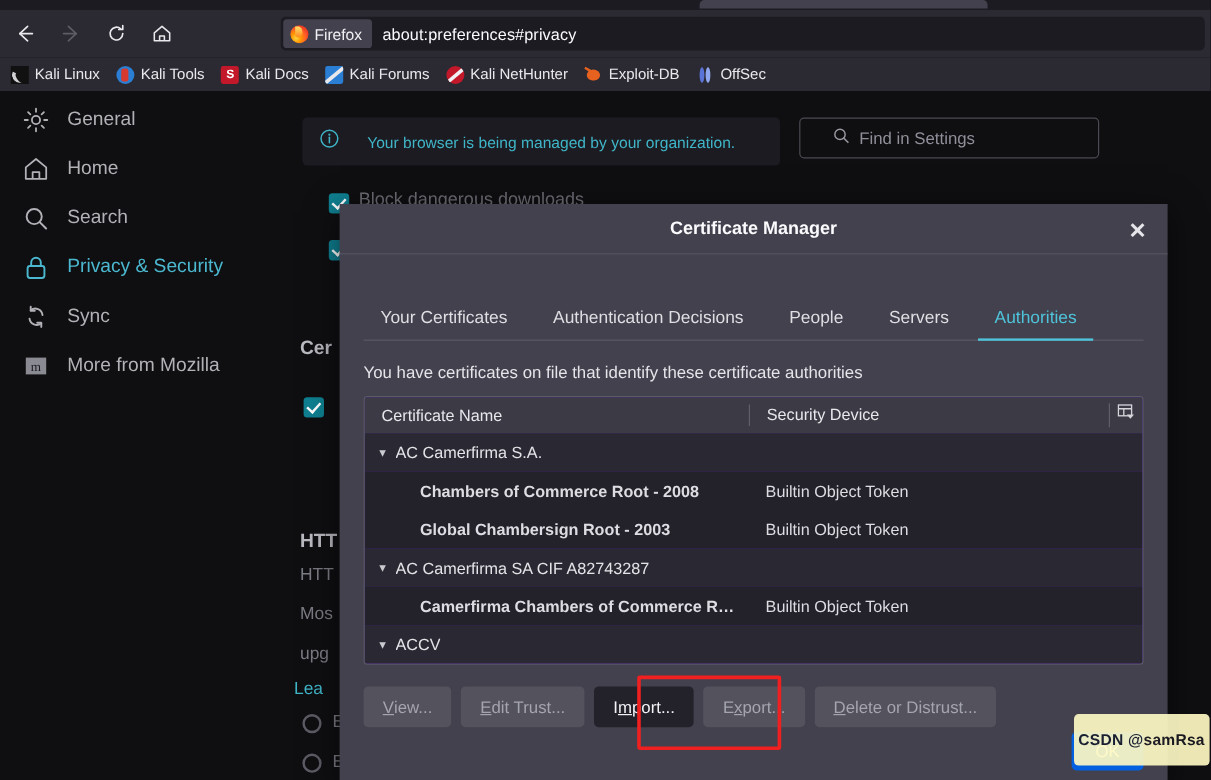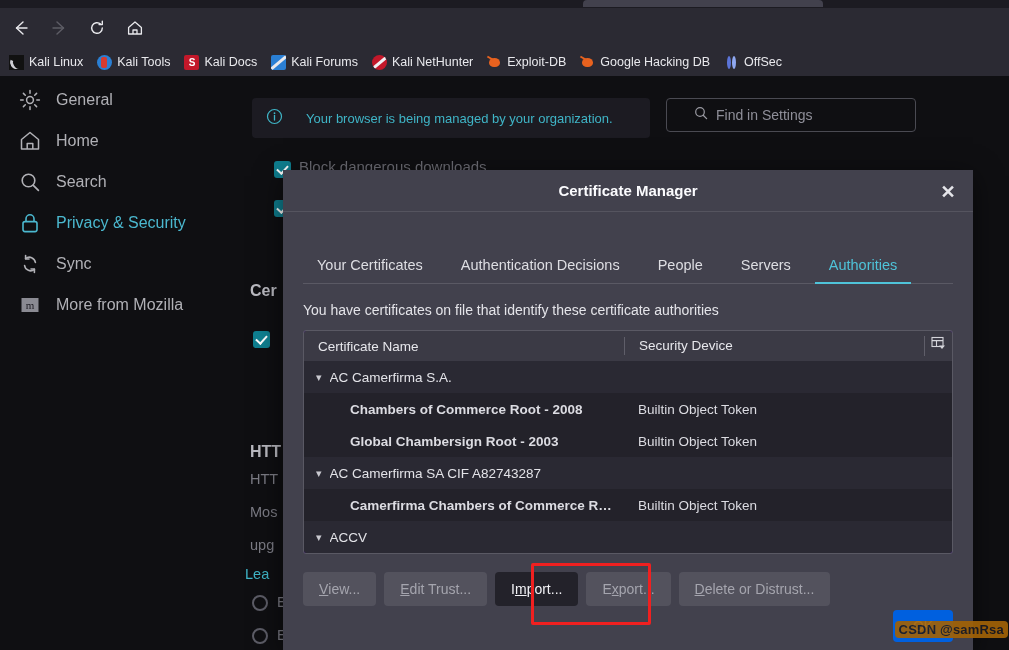--- a/index.html
+++ b/index.html
@@ -261,21 +261,21 @@
   }
   .ok-btn {
     position: absolute; right: 20px; bottom: 8px;
     width: 60px; height: 32px; border-radius: 4px;
     background: #0060df; color: #fff; font-size: 14px;
     display: flex; align-items: center; justify-content: center;
   }
   .watermark {
     position: absolute; right: 1px; bottom: 12px;
     font-size: 13px; color: #1c1b22; font-weight: bold;
-    background: #a16207; padding: 1px 4px; border-radius: 4px;
+    background: #fef9c3; padding: 14px 4px; border-radius: 4px;
     opacity: .92; letter-spacing: .2px;
   }
 </style>
 </head>
 <body>
 
 <div id="root">
 
   <div class="tabstrip">
     <div class="tab-ghost"></div>
@@ -301,20 +301,27 @@
         </svg>
     </div>
     <div class="navbtn">
       <svg width="18" height="18" viewBox="0 0 18 18">
           <path d="M2.6 8.4 L9 3 L15.4 8.4 V15 H2.6 Z" stroke="#e9e9ed" stroke-width="1.3" fill="none" stroke-linejoin="round"></path>
           <path d="M7 15 V11 H11 V15" stroke="#e9e9ed" stroke-width="1.3" fill="none" stroke-linejoin="round"></path>
         </svg>
     </div>
   </div>
 
+  <div class="urlbar">
+    <div class="url-chip">
+      <span class="ff-logo"></span>
+      <span>Firefox</span>
+    </div>
+    <div class="url-text">about:preferences#privacy</div>
+  </div>
 
   <div class="bookmarks">
     <div class="bm">
       <span class="ico ico-kali"></span>
       <span>Kali Linux</span>
     </div>
     <div class="bm">
       <span class="ico ico-tools"></span>
       <span>Kali Tools</span>
     </div>
@@ -326,24 +333,20 @@
       <span class="ico ico-forums"></span>
       <span>Kali Forums</span>
     </div>
     <div class="bm">
       <span class="ico ico-nh"></span>
       <span>Kali NetHunter</span>
     </div>
     <div class="bm">
       <span class="ico ico-bug"></span>
       <span>Exploit-DB</span>
-    </div>
-    <div class="bm">
-      <span class="ico ico-bug"></span>
-      <span>Google Hacking DB</span>
     </div>
     <div class="bm">
       <span class="ico ico-offsec"></span>
       <span>OffSec</span>
     </div>
   </div>
 
   <div class="page">
     <div class="page-inner">
 

